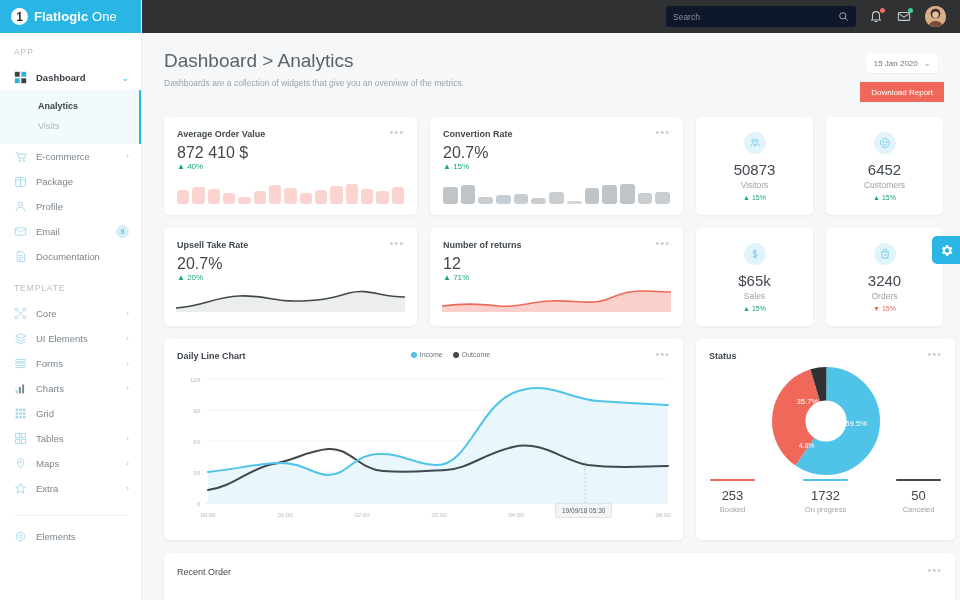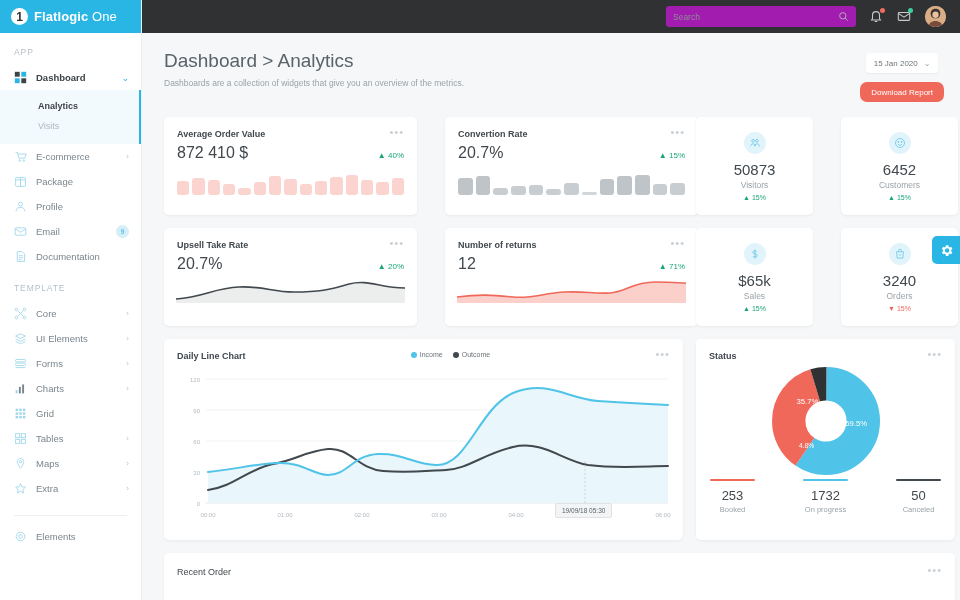--- a/index.html
+++ b/index.html
@@ -58,21 +58,21 @@
   .sub-item.active { color: #3d4348; font-weight: 600; }
   .nav-divider { height: 1px; background: #edf0f2; margin: 14px 14px 0 14px; }
 
   
   .main { flex: 1; height: 600px; position: relative; overflow: hidden; }
   .topbar {
     height: 33px; background: #2f3132; display: flex; align-items: center;
     justify-content: flex-end; padding-right: 14px; gap: 13px;
   }
   .search-wrap {
-    width: 190px; height: 21px; background: #a21caf; border-radius: 3px;
+    width: 190px; height: 21px; background: #0f172a; border-radius: 3px;
     display: flex; align-items: center; padding: 0 7px; gap: 21px;
   }
   .search-wrap input {
     flex: 1; background: transparent; border: none; outline: none;
     color: #cfd3d5; font-size: 8.5px; font-family: "Liberation Sans", sans-serif;
   }
   .search-wrap input::placeholder { color: #8b9094; }
   .topicon { position: relative; width: 15px; height: 15px; cursor: pointer; }
   .dot { position: absolute; width: 5px; height: 5px; border-radius: 50%; top: -1px; right: -1px; }
   .dot.red { background: #f26c5f; }
@@ -87,44 +87,45 @@
   .page-title { font-size: 19px; color: #5a6369; font-weight: 400; }
   .page-sub { font-size: 8.5px; color: #9aa3a9; margin-top: 6px; }
   .head-right { display: flex; align-items: center; gap: 9px; margin-top: 3px; flex-direction: column; }
   .date-select {
     background: #fff; border-radius: 4px; height: 20px; padding: 0 8px;
     display: flex; align-items: center; gap: 6px; font-size: 8px;
     color: #6d757b; cursor: pointer; box-shadow: 0 1px 2px rgba(0,0,0,.05);
   }
   .btn-primary {
     background: #f0685a; color: #fff; font-size: 8px; height: 20px;
-    border-radius: 7px; border: none; padding: 0 11px; cursor: pointer;
+    border-radius: 0; border: none; padding: 0 11px; cursor: pointer;
     font-family: "Liberation Sans", sans-serif;
   }
 
   .grid { display: flex; gap: 13px; margin-top: 15px; }
   .col-left { width: 519px; flex: 0 0 519px; }
   .col-right { width: 259px; flex: 0 0 259px; }
-  .row { display: flex; gap: 28px; }
+  .row { display: flex; gap: 13px; }
 
   .card {
     background: #fff; border-radius: 5px; box-shadow: 0 1px 3px rgba(0,0,0,.06);
     position: relative;
   }
   .card-head {
     display: flex; align-items: flex-start; justify-content: space-between;
     padding: 12px 13px 0 13px;
   }
   .card-title { font-size: 9px; color: #41484e; font-weight: 600; }
   .dots { color: #c9cfd4; font-size: 11px; letter-spacing: 1px; line-height: .6; cursor: pointer; }
 
   .metric-card { width: 253px; flex: 0 0 253px; height: 98px; }
   .metric-row {
-    display: flex; align-items: baseline; justify-content: space-between;
+    display: flex; align-items: baseline; justify-content: flex-start;
     padding: 5px 13px 0 13px;
+    flex-direction: column;
   }
   .metric-val { font-size: 16px; color: #41484e; font-weight: 400; }
   .delta { font-size: 8px; }
   .delta.up { color: #17a57a; }
   .sparkbars { display: flex; align-items: flex-end; gap: 3px; height: 24px; padding: 0 13px; margin-top: 9px; }
   .sparkbars i { flex: 1; border-radius: 3px; display: block; }
   .spark-svg { display: block; width: 100%; }
 
   .stat-card {
     width: 117px; flex: 0 0 117px; height: 98px;

